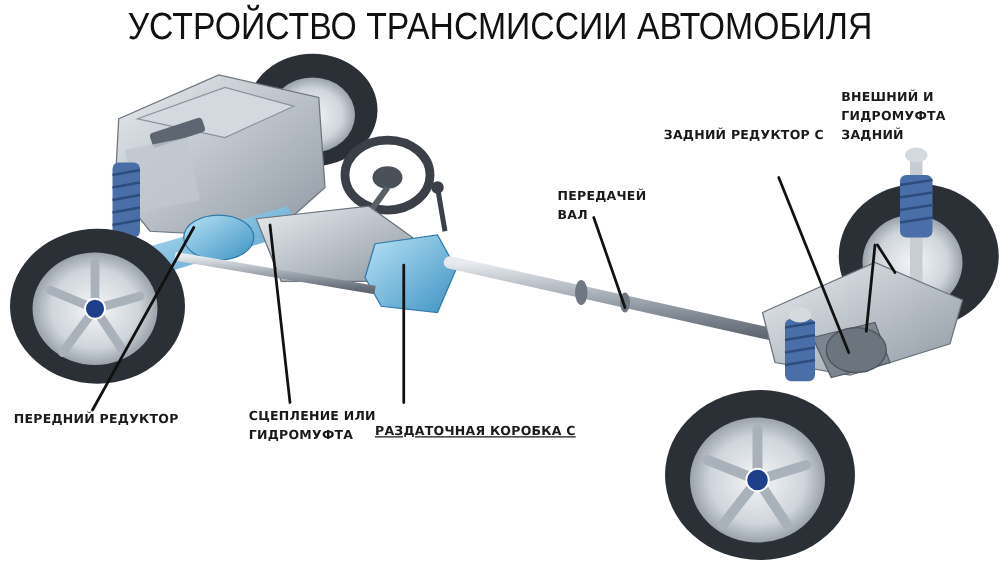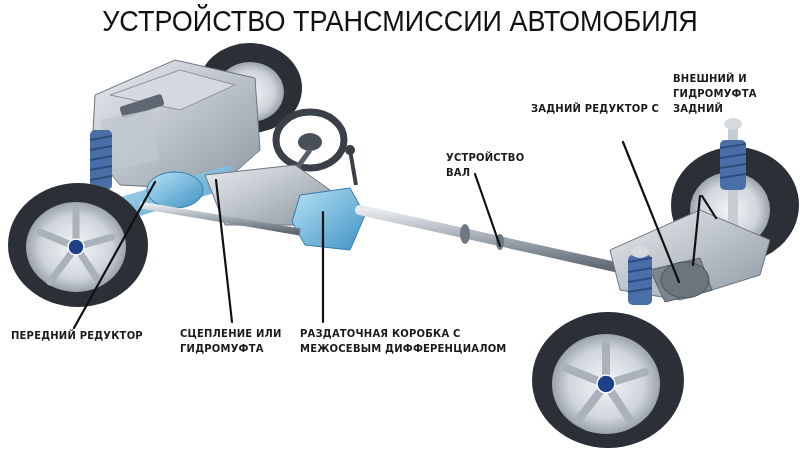--- a/index.html
+++ b/index.html
@@ -165,32 +165,31 @@
     <line x1="623" y1="142" x2="679" y2="282"></line>
     <line x1="700" y1="196" x2="693" y2="265"></line>
     <line x1="702" y1="196" x2="716" y2="218"></line>
   </g>
 </svg>
 
 <div class="label" style="left:11px; top:328px;">
   <div>ПЕРЕДНИЙ РЕДУКТОР</div>
 </div>
 
-<div class="label" style="left:180px; top:326px;">
+<div class="label" style="left:199px; top:326px;">
   <div>СЦЕПЛЕНИЕ ИЛИ</div>
   <div>ГИДРОМУФТА</div>
 </div>
 
-<div class="label" style="left:300px; top:326px;">
+<div class="label" style="left:300px; top:338px;text-decoration:underline;">
   <div>РАЗДАТОЧНАЯ КОРОБКА С</div>
-  <div>МЕЖОСЕВЫМ ДИФФЕРЕНЦИАЛОМ</div>
 </div>
 
 <div class="label" style="left:446px; top:150px;">
-  <div>УСТРОЙСТВО</div>
+  <div>ПЕРЕДАЧЕЙ</div>
   <div>ВАЛ</div>
 </div>
 
 <div class="label" style="left:531px; top:101px;">
   <div>ЗАДНИЙ РЕДУКТОР С</div>
 </div>
 
 <div class="label" style="left:673px; top:71px;">
   <div>ВНЕШНИЙ И</div>
   <div>ГИДРОМУФТА</div>

